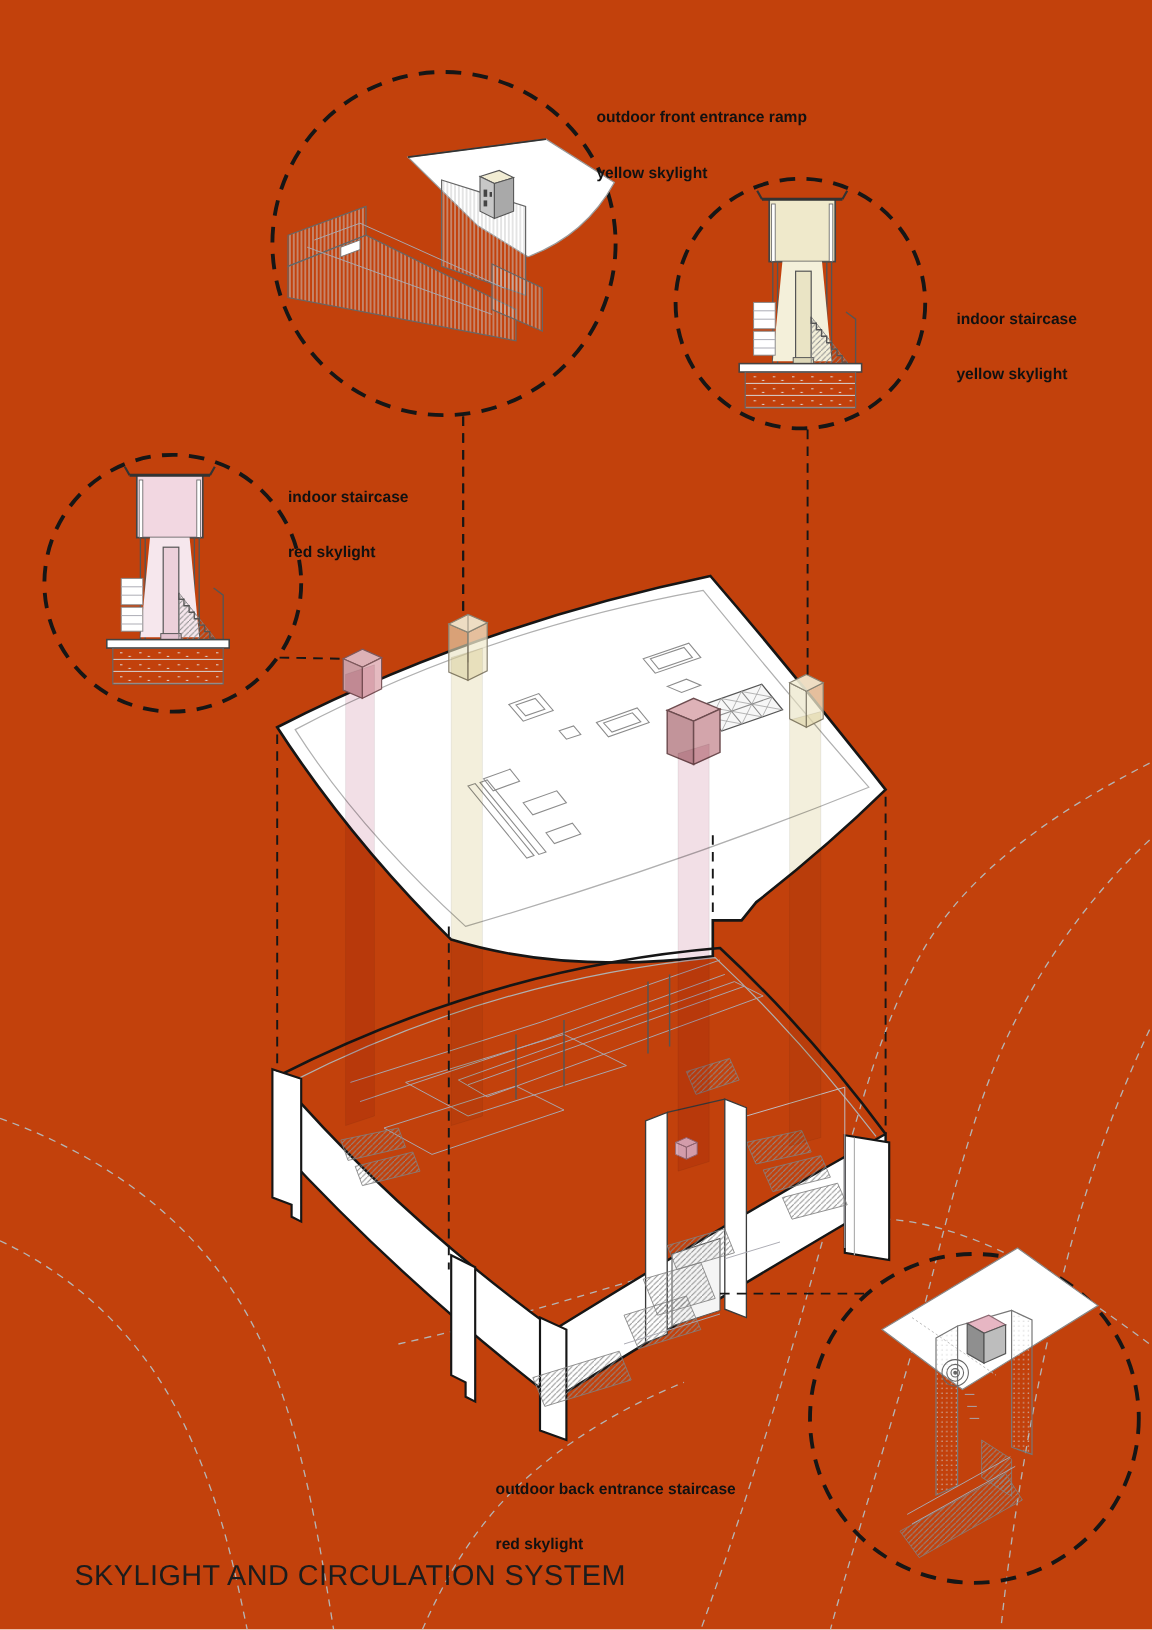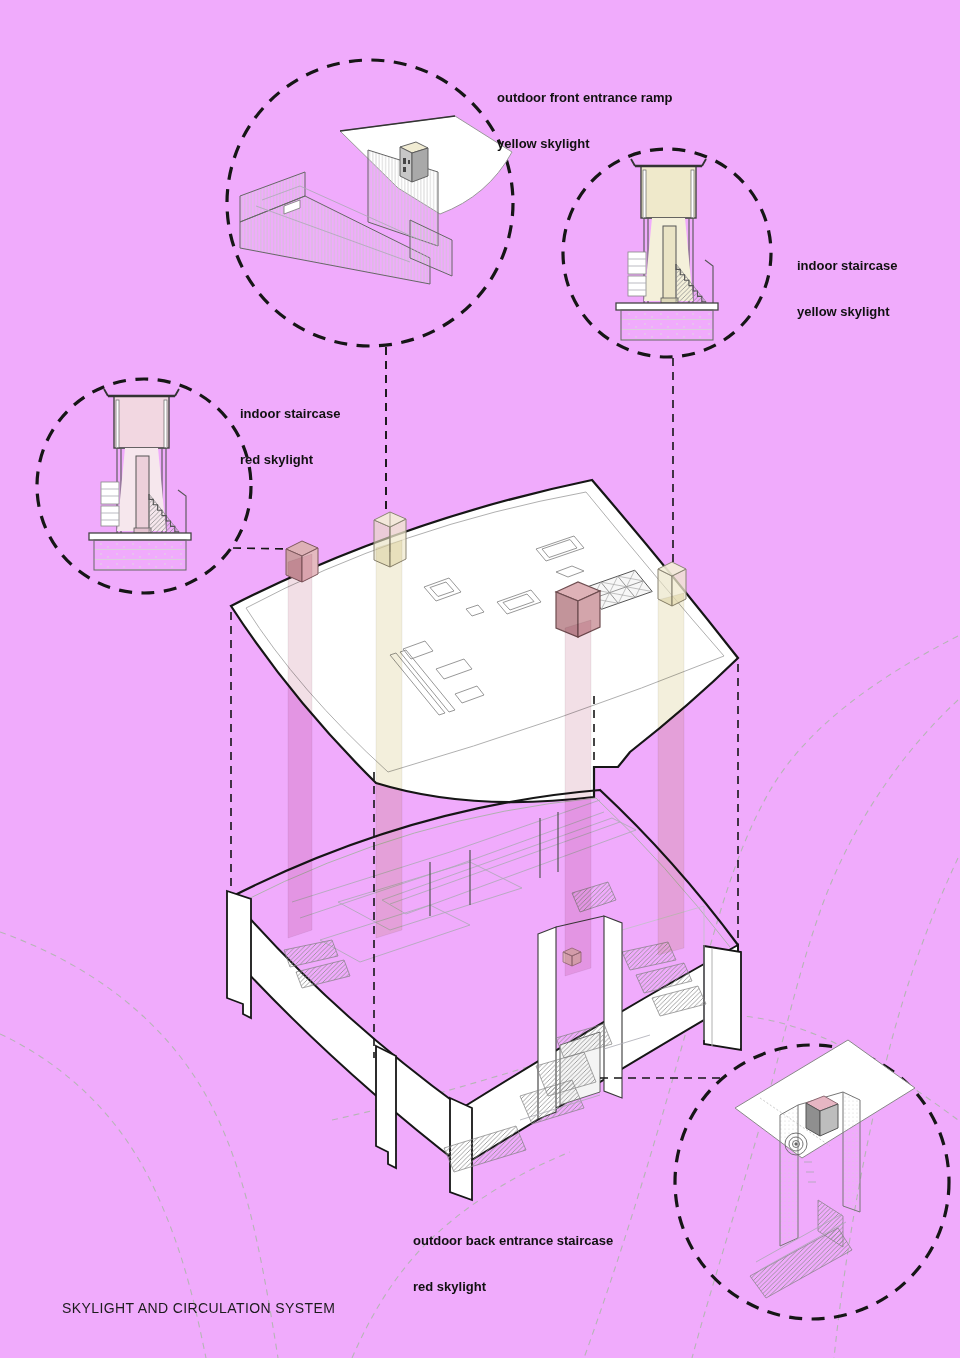--- a/index.html
+++ b/index.html
@@ -1,35 +1,35 @@
 <!DOCTYPE html>
 <html style="--ink: #161616; --contour_gray: #b5b5b5; --red_skylight: #ddb1b6; --red_skylight_dark: #c2949a; --red_beam: #f2dfe6; --yellow_skylight: #efe9cb; --yellow_beam: #f3efdc; --monitor_pink: #f2d7e1; --pink_beam_elev: #f6e7ed; --yellow_beam_elev: #f4f0da;"><head>
 <meta charset="utf-8">
 <style>
   html,body{margin:0;padding:0;background:#ffffff;}
-  .page{position:relative;width:960px;height:1358px;background:#f0abfc;overflow:hidden;
+  .page{position:relative;width:960px;height:1358px;background:#c2410c;overflow:hidden;
         font-family:"Liberation Sans",sans-serif;color:var(--ink,#161616);}
   svg{position:absolute;left:0;top:0;}
   .contour{fill:none;stroke:var(--contour_gray,#b5b5b5);stroke-width:1.1;stroke-dasharray:6 5;}
   .outline{fill:none;stroke:var(--ink,#161616);stroke-width:2.2;}
   .ghost{fill:none;stroke:#a9a9b2;stroke-width:0.8;}
   .ghost2{fill:none;stroke:#c0c0c8;stroke-width:0.8;}
   .soft{fill:none;stroke:#b0b0b0;stroke-width:1;}
   .open{fill:none;stroke:#8c8c8c;stroke-width:0.9;}
   .guide{fill:none;stroke:var(--ink,#161616);stroke-width:1.6;stroke-dasharray:8 6;}
   .circleDash{fill:none;stroke:var(--ink,#161616);stroke-width:3.2;stroke-dasharray:13 9.5;}
   .beam{mix-blend-mode:multiply;stroke:rgba(0,0,0,0.07);stroke-width:0.8;}
   .beam-red{fill:var(--red_beam,#f2dfe6);}
   .beam-yellow{fill:var(--yellow_beam,#f3efdc);}
   .hatchwall{fill:url(#hatchV);stroke:#666;stroke-width:1;}
   .stair{fill:url(#hatchD);stroke:#808080;stroke-width:0.7;}
   .elv{stroke:#555;stroke-width:1.1;fill:none;}
   .label{position:absolute;font-size:13px;font-weight:bold;line-height:23px;color:#111;white-space:pre-line;}
   .label.right{text-align:left;}
-  .title{position:absolute;left:62px;top:1300px;font-size:14px;font-weight:400;
+  .title{position:absolute;left:62px;top:1300px;font-size:24px;font-weight:400;
          letter-spacing:0.4px;color:#1c1c1c;}
 </style>
 </head>
 <body>
 
 <div class="page">
 
 <svg width="960" height="1358" viewBox="0 0 960 1358">
   <defs>
     <pattern id="hatchV" width="3.2" height="8" patternUnits="userSpaceOnUse">

